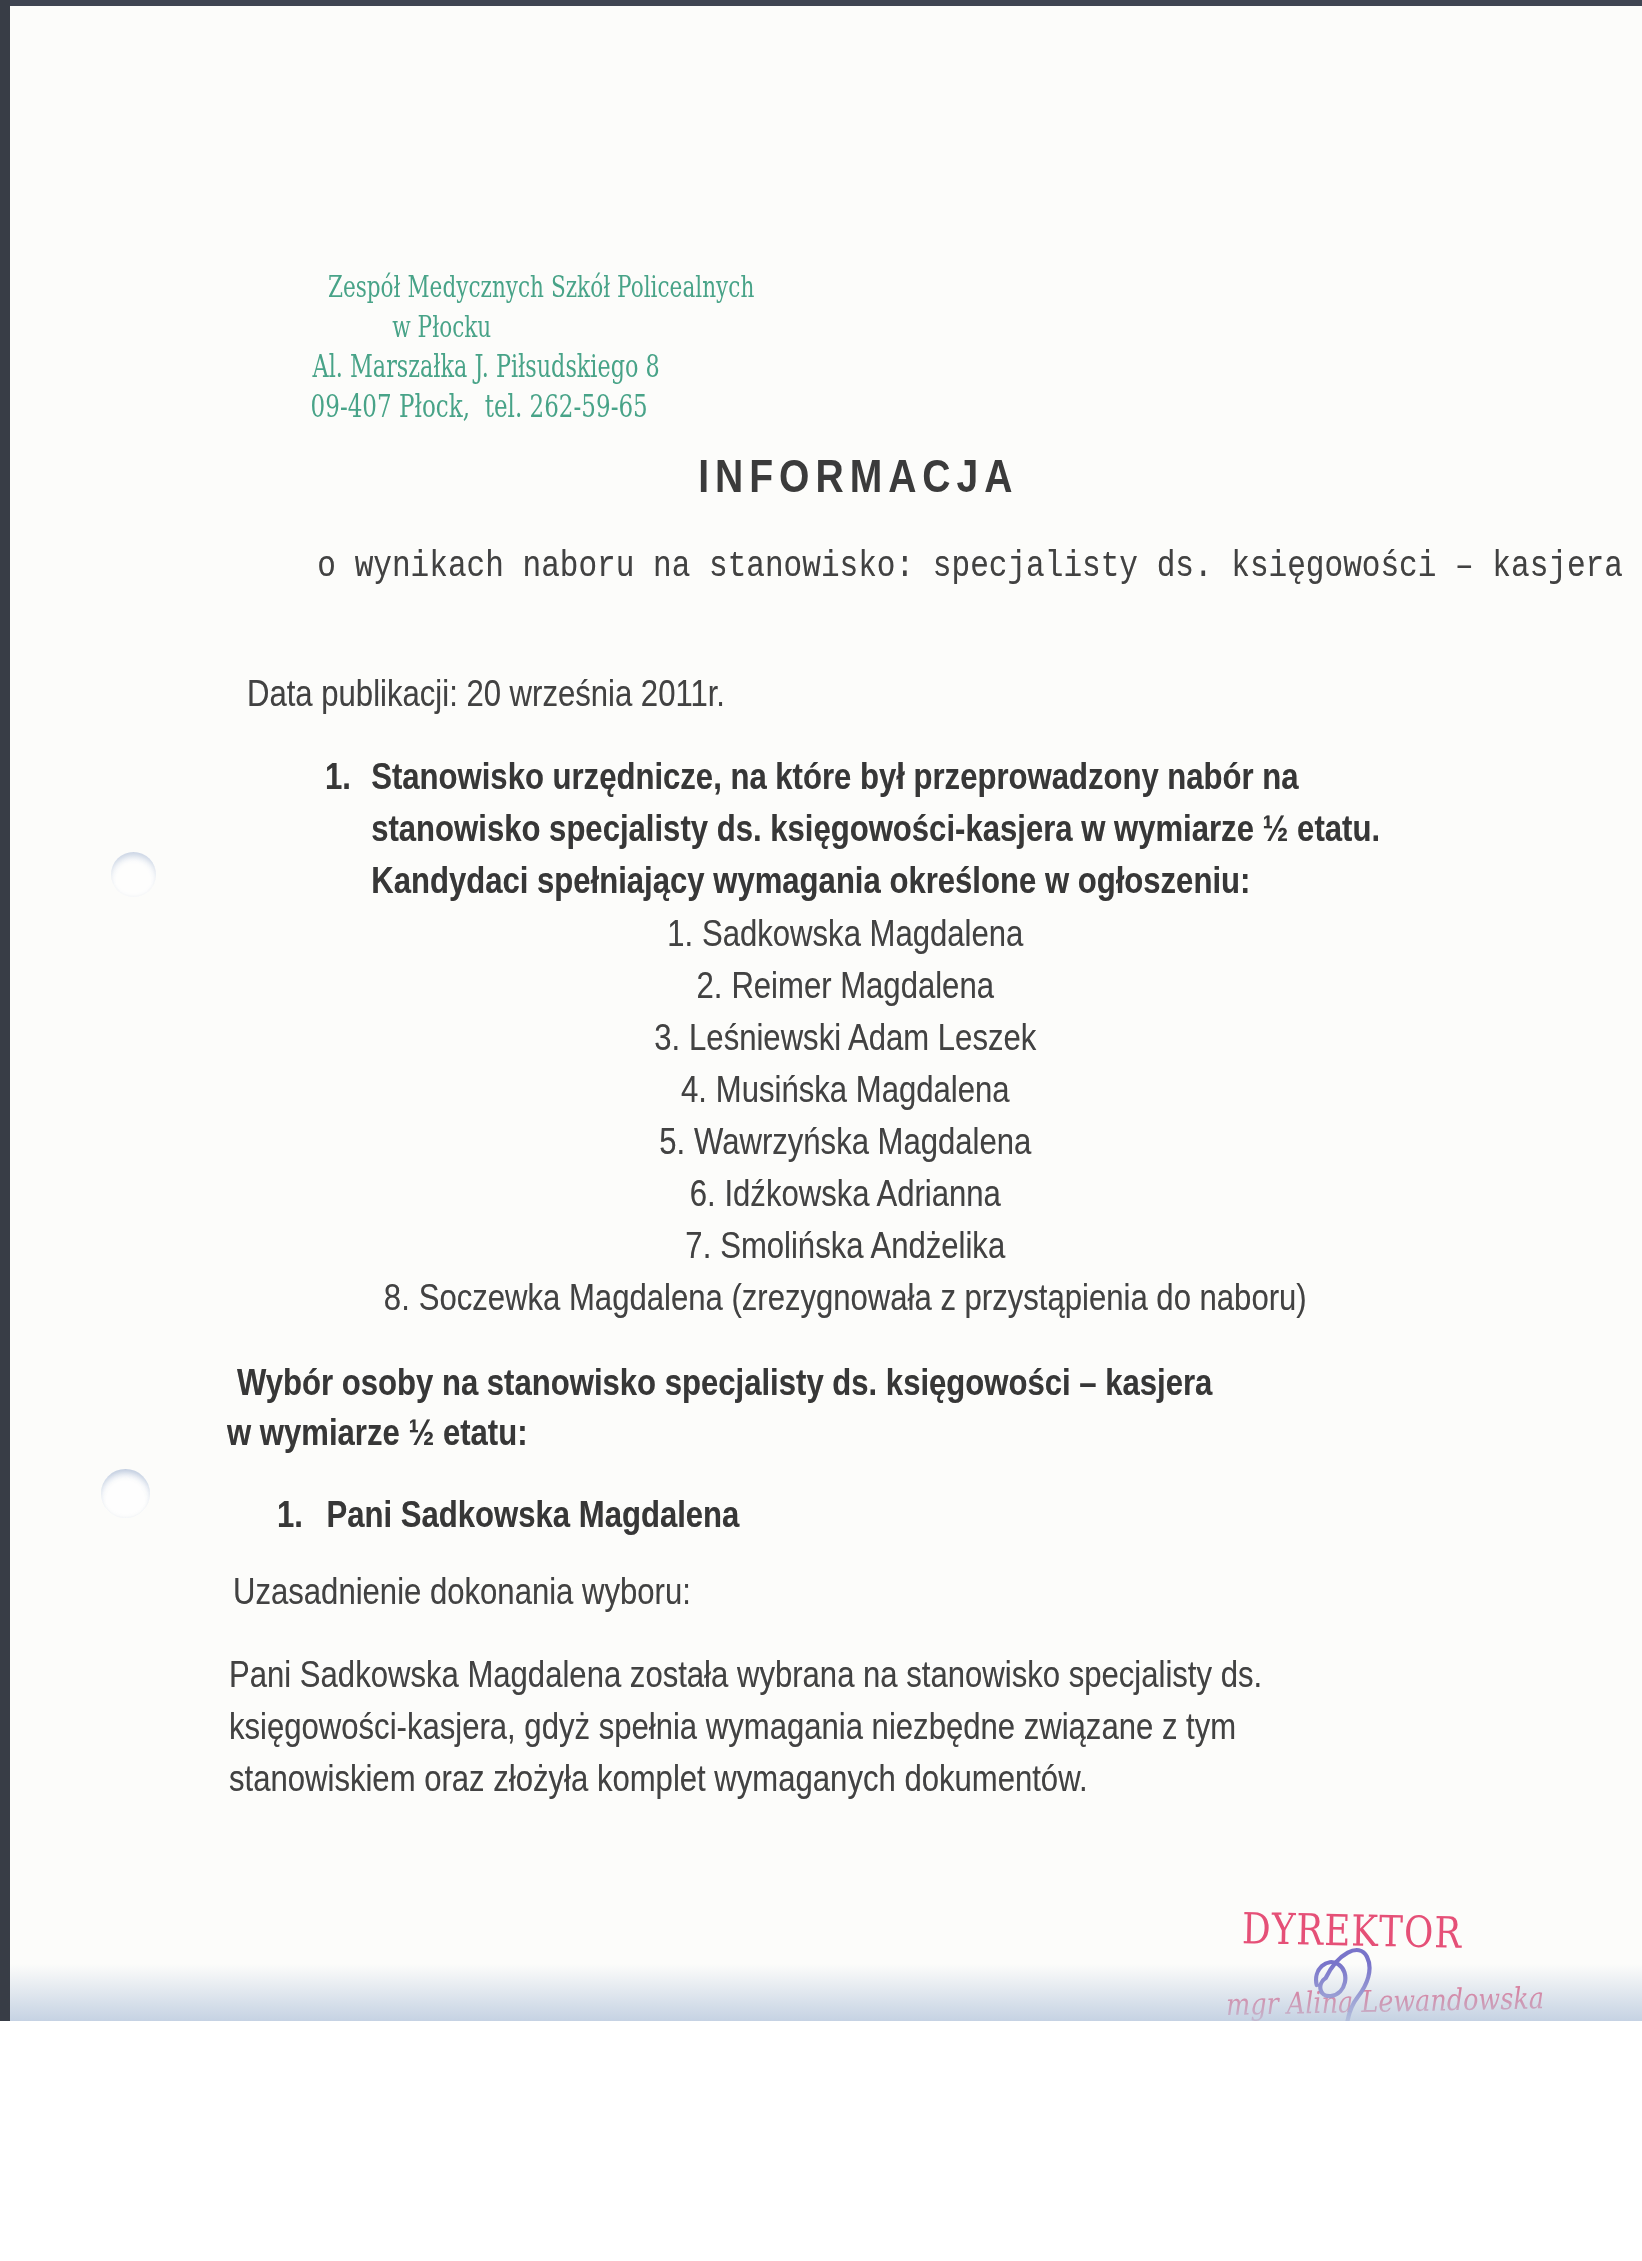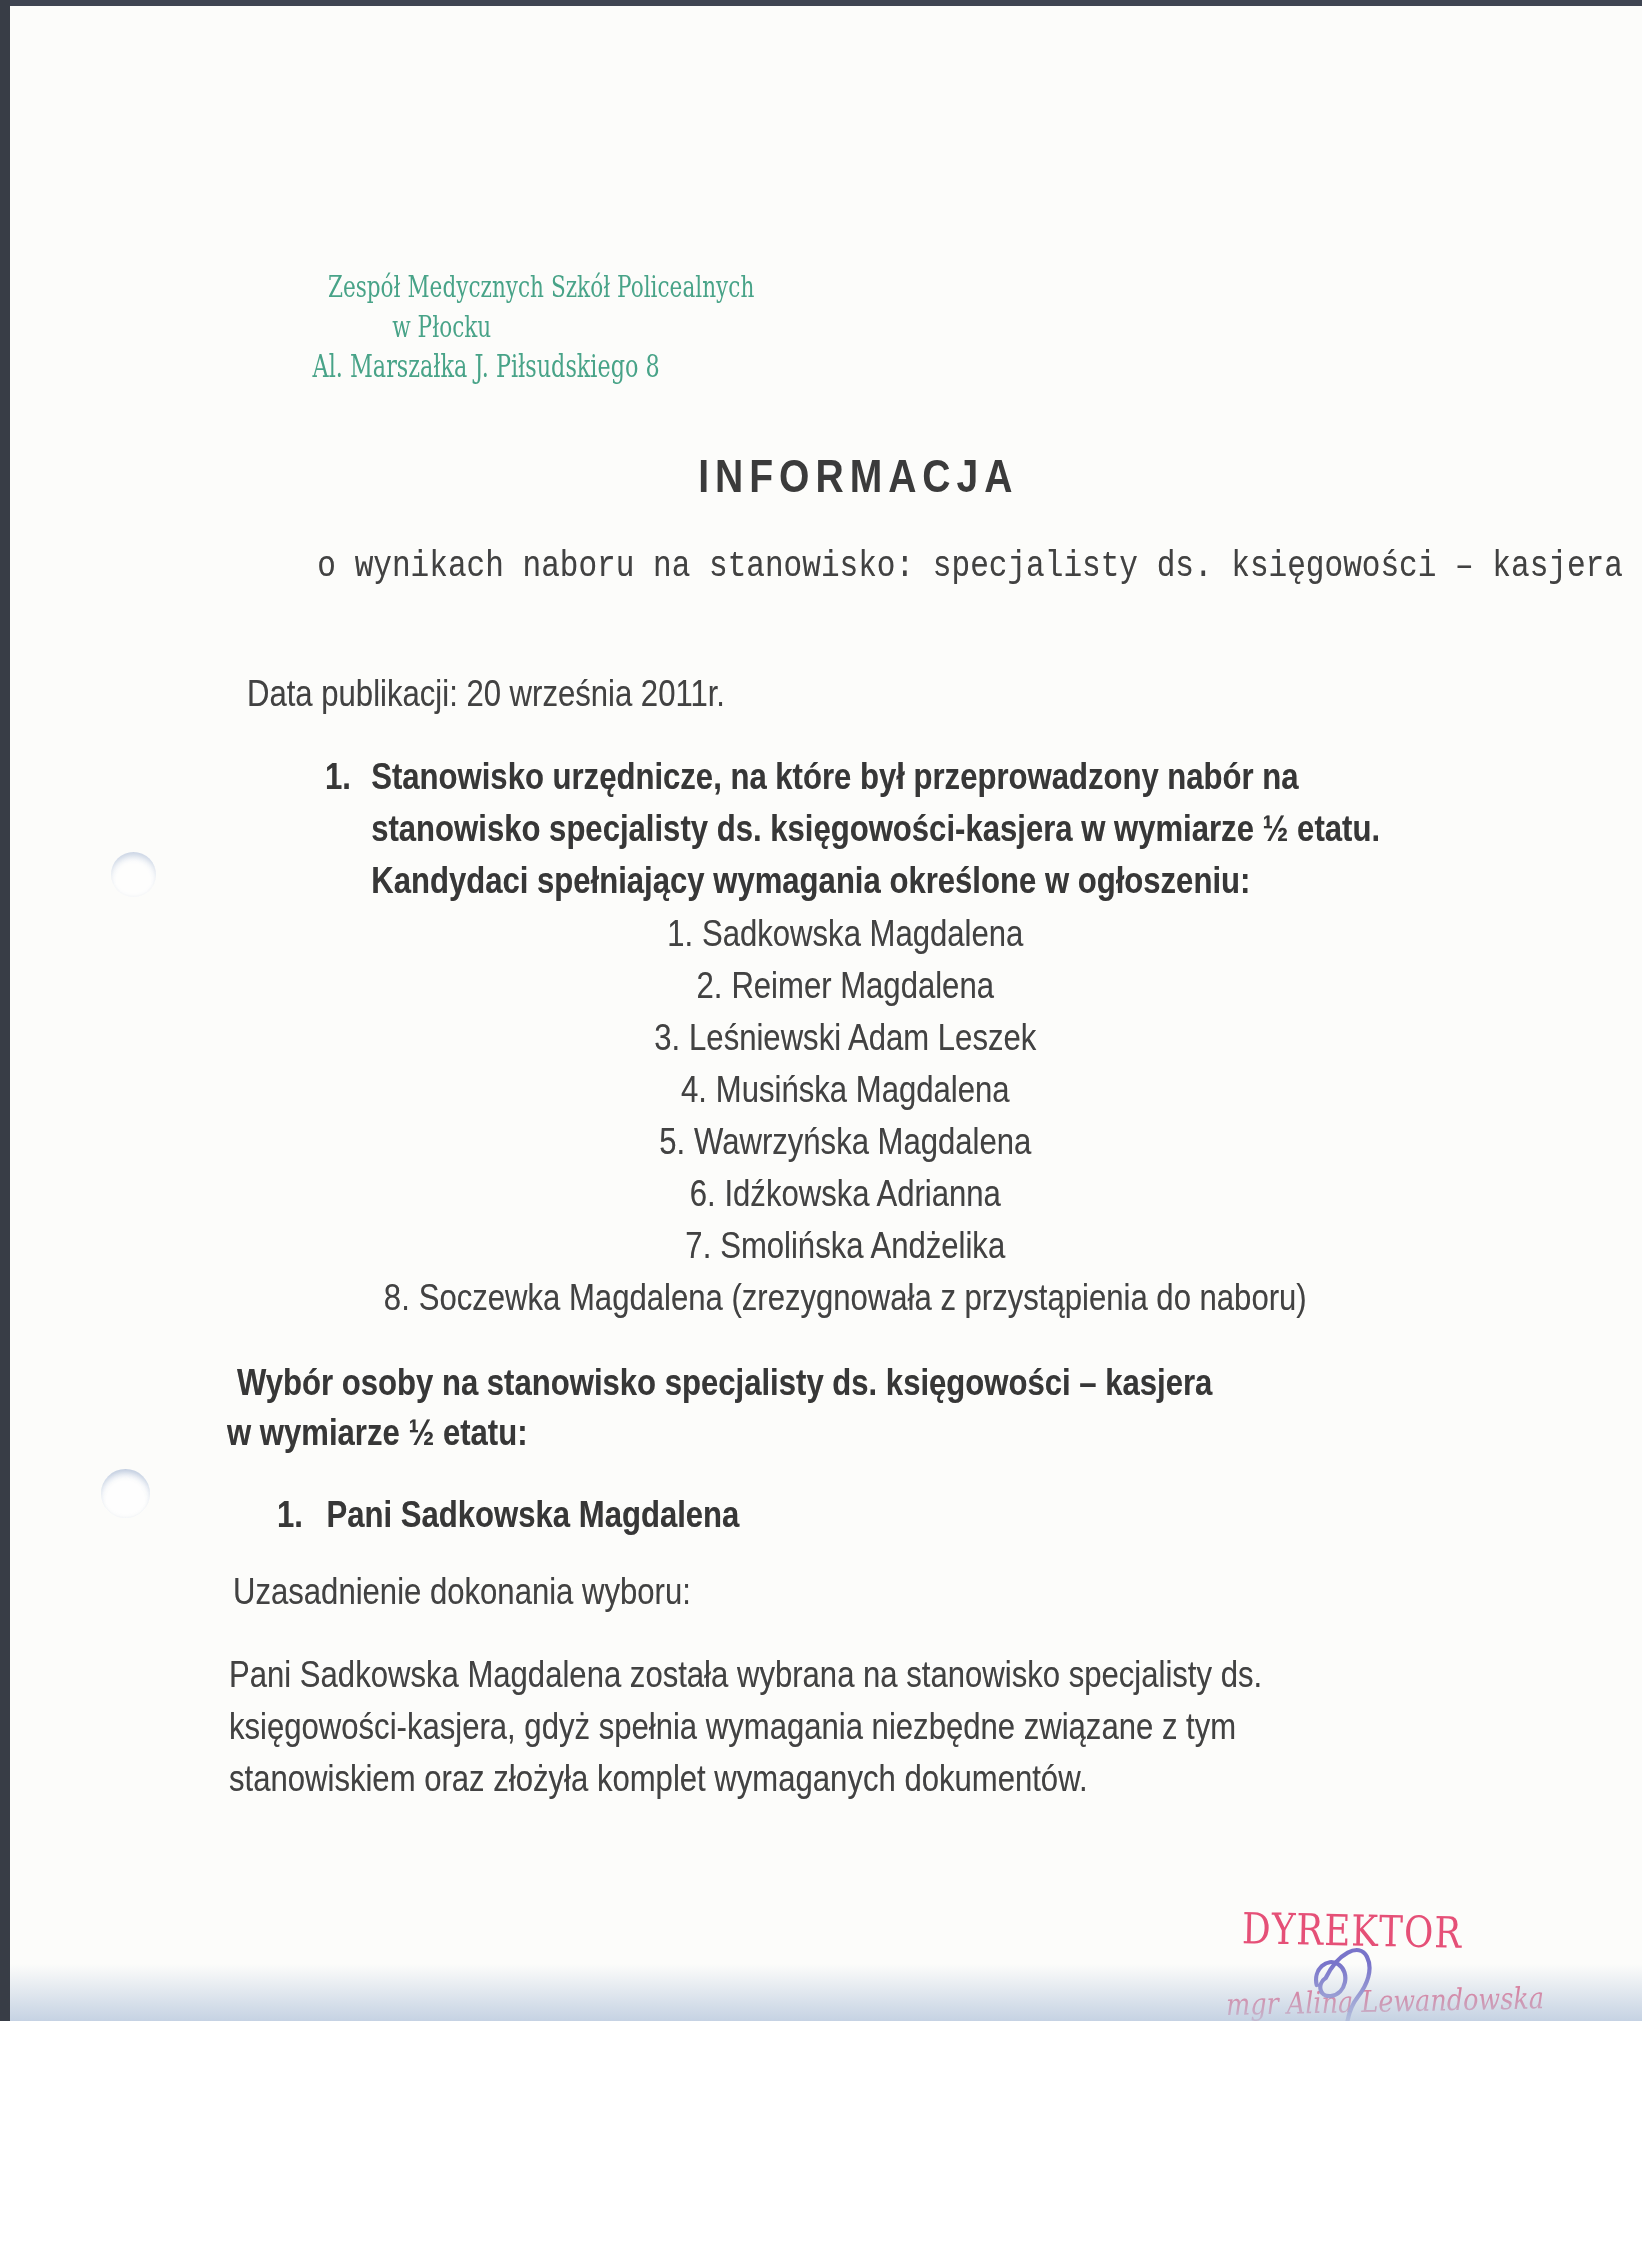--- a/index.html
+++ b/index.html
@@ -67,20 +67,21 @@
 </style>
 </head>
 <body>
 
 <div class="page">
 
   <div class="green-stamp">
     <div class="gs-line gs-1"><span>Zespół Medycznych Szkół Policealnych</span></div>
     <div class="gs-line gs-2"><span>w Płocku</span></div>
     <div class="gs-line gs-3"><span>Al. Marszałka J. Piłsudskiego 8</span></div>
+    <div class="gs-line gs-4"><span>09-407 Płock,  tel. 262-59-65</span></div>
   </div>
 
   <div class="title"><span>INFORMACJA</span></div>
 
   <div class="subtitle txt">
     <div class="line"><span>o wynikach naboru na stanowisko: specjalisty ds. księgowości – kasjera</span></div>
   </div>
 
   <div class="abs txt squeeze" style="left:247px;top:668px;">Data publikacji: 20 września 2011r.</div>
 

